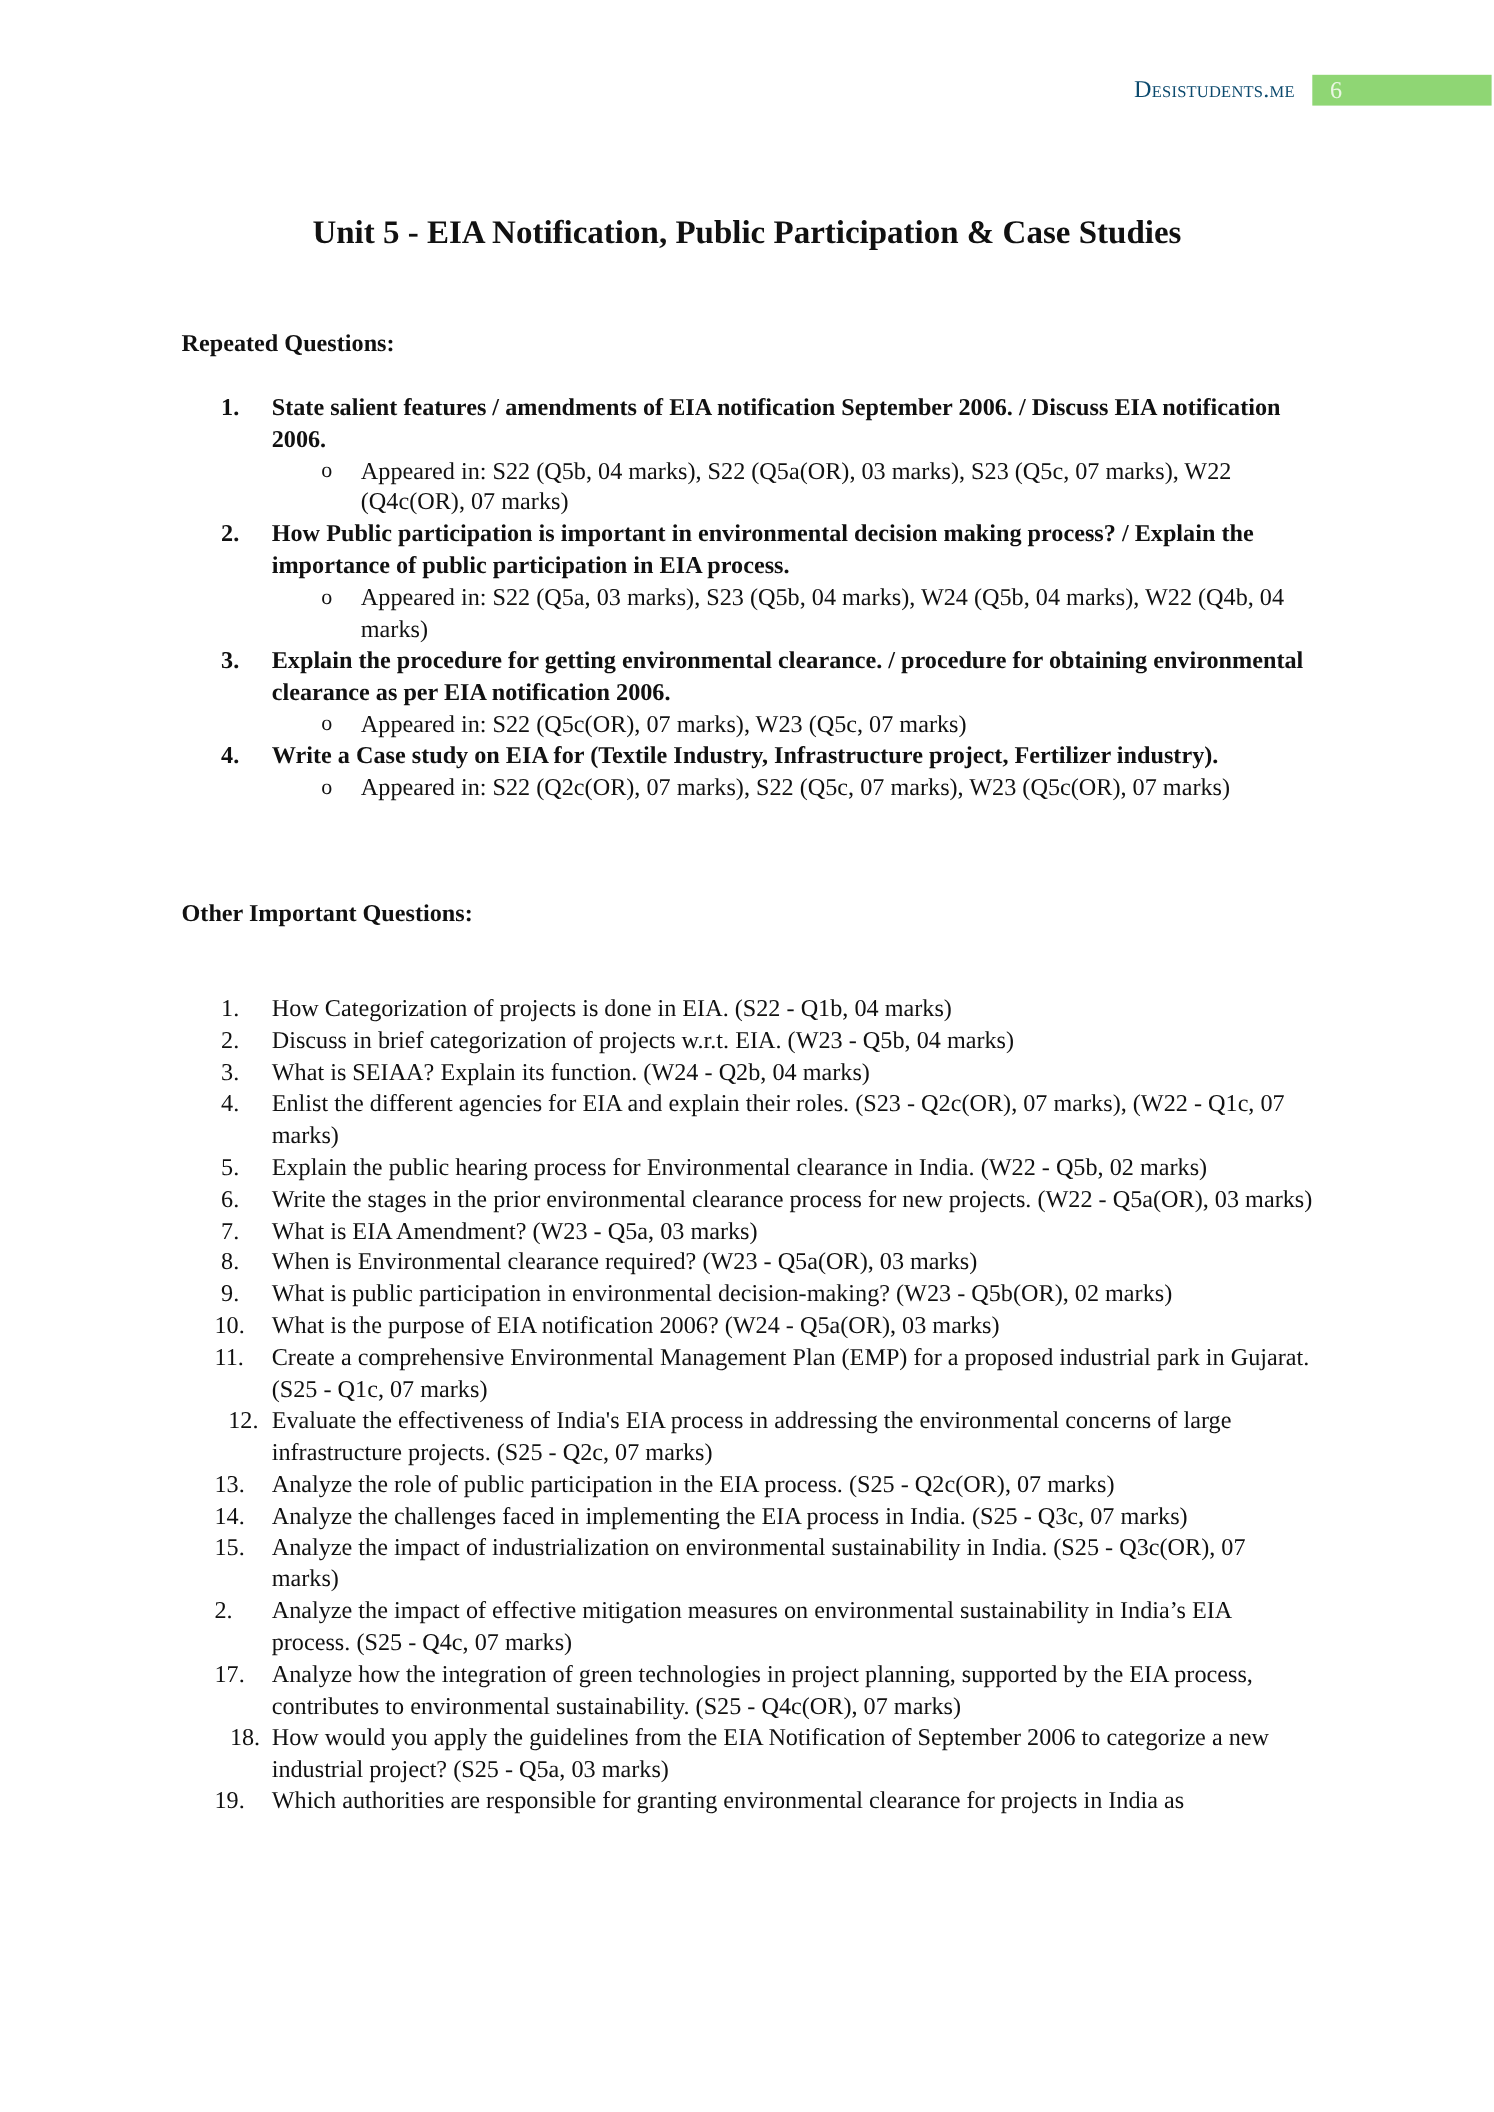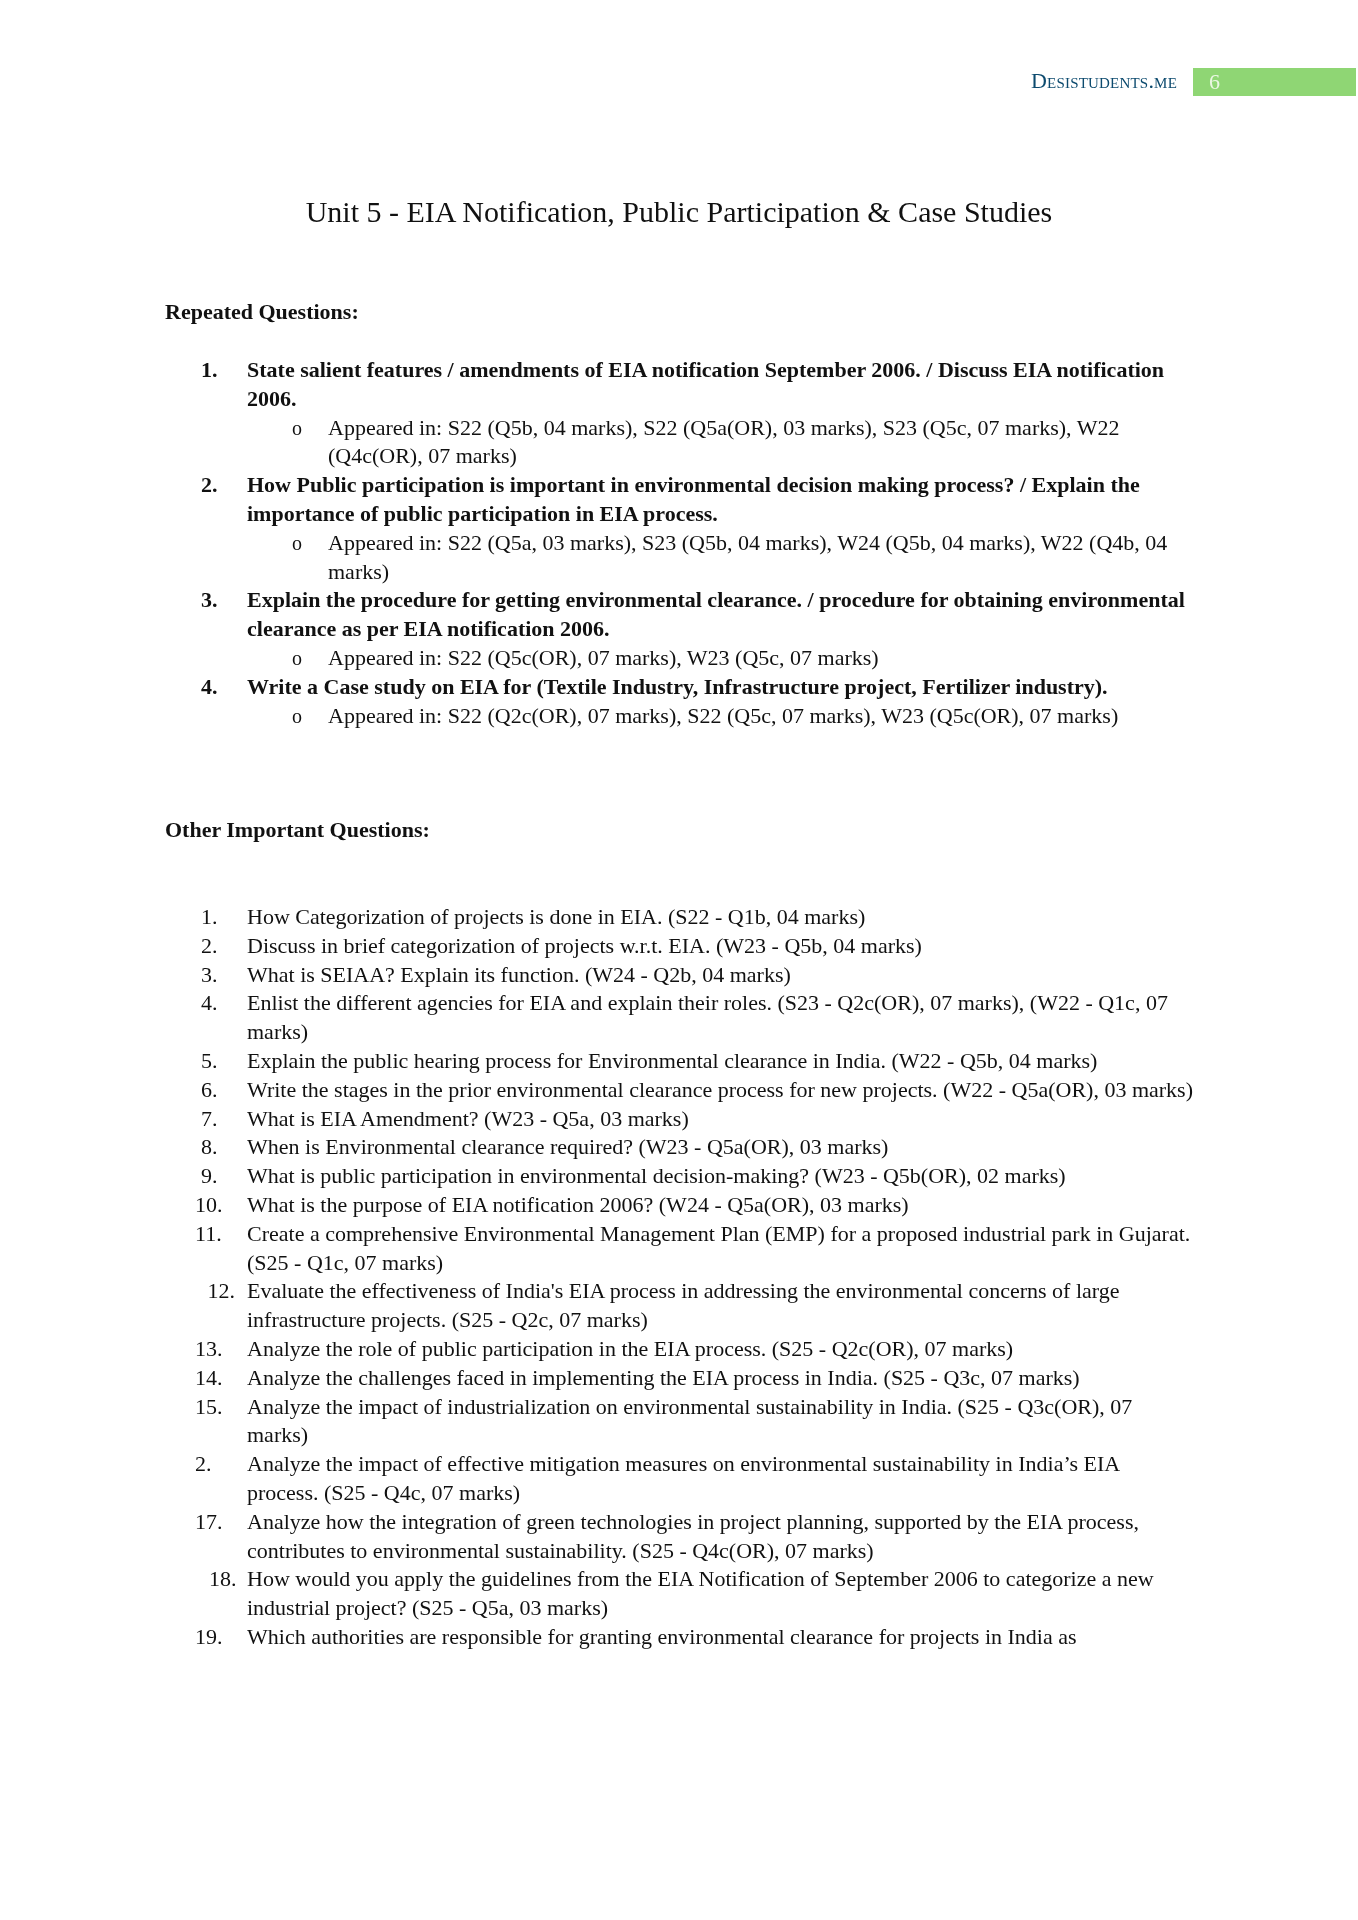--- a/index.html
+++ b/index.html
@@ -2,21 +2,21 @@
 <html><head>
 <meta charset="utf-8">
 <style>
   html, body { margin: 0; padding: 0; background: #ffffff; }
   body { width: 1358px; height: 1920px; position: relative; overflow: hidden;
          font-family: "Liberation Serif", serif; color: #111; }
   .header-site { position: absolute; right: 181px; top: 66px; font-size: 22px; color: #0c4a6e;
                  font-variant: small-caps; letter-spacing: 0.2px; line-height: 30px; }
   .page-box { position: absolute; left: 1193px; top: 68px; width: 163px; height: 28px; background: #8fd674; }
   .page-num { position: absolute; left: 16px; top: -1px; font-size: 22px; color: #eaf7e3; line-height: 30px; }
-  .title { position: absolute; left: 0; width: 1358px; top: 193px; text-align: center; font-weight: normal;
+  .title { position: absolute; left: 0; width: 1358px; top: 193px; text-align: center; font-weight: bold;
            font-size: 30px; line-height: 38px; }
   .section-head { position: absolute; left: 165px; font-weight: bold; font-size: 22px; line-height: 28px; }
   .list { position: absolute; left: 165px; width: 1030px; margin: 0; padding: 0; list-style: none;
           font-size: 22px; line-height: 28.8px; }
   .item { position: relative; padding-left: 82px; }
   .num { position: absolute; left: 36px; width: 40px; }
   .num.wide { left: 38px; }
   .bold { font-weight: bold; }
   .sub { position: relative; padding-left: 163px; }
   .bullet { position: absolute; left: 127px; font-size: 20px; }
@@ -52,21 +52,21 @@
   </li>
 </ul>
 
 <div class="section-head" style="top:816px;">Other Important Questions:</div>
 
 <ol class="list" id="other-list" style="top:903px;">
     <li class="item"><span class="num">1.</span><span>How Categorization of projects is done in EIA. (S22 - Q1b, 04 marks)</span></li>
     <li class="item"><span class="num">2.</span><span>Discuss in brief categorization of projects w.r.t. EIA. (W23 - Q5b, 04 marks)</span></li>
     <li class="item"><span class="num">3.</span><span>What is SEIAA? Explain its function. (W24 - Q2b, 04 marks)</span></li>
     <li class="item"><span class="num">4.</span><span>Enlist the different agencies for EIA and explain their roles. (S23 - Q2c(OR), 07 marks), (W22 - Q1c, 07 marks)</span></li>
-    <li class="item"><span class="num">5.</span><span>Explain the public hearing process for Environmental clearance in India. (W22 - Q5b, 04 marks)</span></li>
+    <li class="item"><span class="num">5.</span><span>Explain the public hearing process for Environmental clearance in India. (W22 - Q5b, 02 marks)</span></li>
     <li class="item"><span class="num">6.</span><span>Write the stages in the prior environmental clearance process for new projects. (W22 - Q5a(OR), 03 marks)</span></li>
     <li class="item"><span class="num">7.</span><span>What is EIA Amendment? (W23 - Q5a, 03 marks)</span></li>
     <li class="item"><span class="num">8.</span><span>When is Environmental clearance required? (W23 - Q5a(OR), 03 marks)</span></li>
     <li class="item"><span class="num">9.</span><span>What is public participation in environmental decision-making? (W23 - Q5b(OR), 02 marks)</span></li>
     <li class="item"><span class="num wide" style="left: 30px;">10.</span><span>What is the purpose of EIA notification 2006? (W24 - Q5a(OR), 03 marks)</span></li>
     <li class="item"><span class="num wide" style="left: 30px;">11.</span><span>Create a comprehensive Environmental Management Plan (EMP) for a proposed industrial park in Gujarat. (S25 - Q1c, 07 marks)</span></li>
     <li class="item"><span class="num wide" style="left: 30px; text-align: right;">12.</span><span>Evaluate the effectiveness of India's EIA process in addressing the environmental concerns of large infrastructure projects. (S25 - Q2c, 07 marks)</span></li>
     <li class="item"><span class="num wide" style="left: 30px;">13.</span><span>Analyze the role of public participation in the EIA process. (S25 - Q2c(OR), 07 marks)</span></li>
     <li class="item"><span class="num wide" style="left: 30px;">14.</span><span>Analyze the challenges faced in implementing the EIA process in India. (S25 - Q3c, 07 marks)</span></li>
     <li class="item"><span class="num wide" style="left: 30px;">15.</span><span>Analyze the impact of industrialization on environmental sustainability in India. (S25 - Q3c(OR), 07 marks)</span></li>

